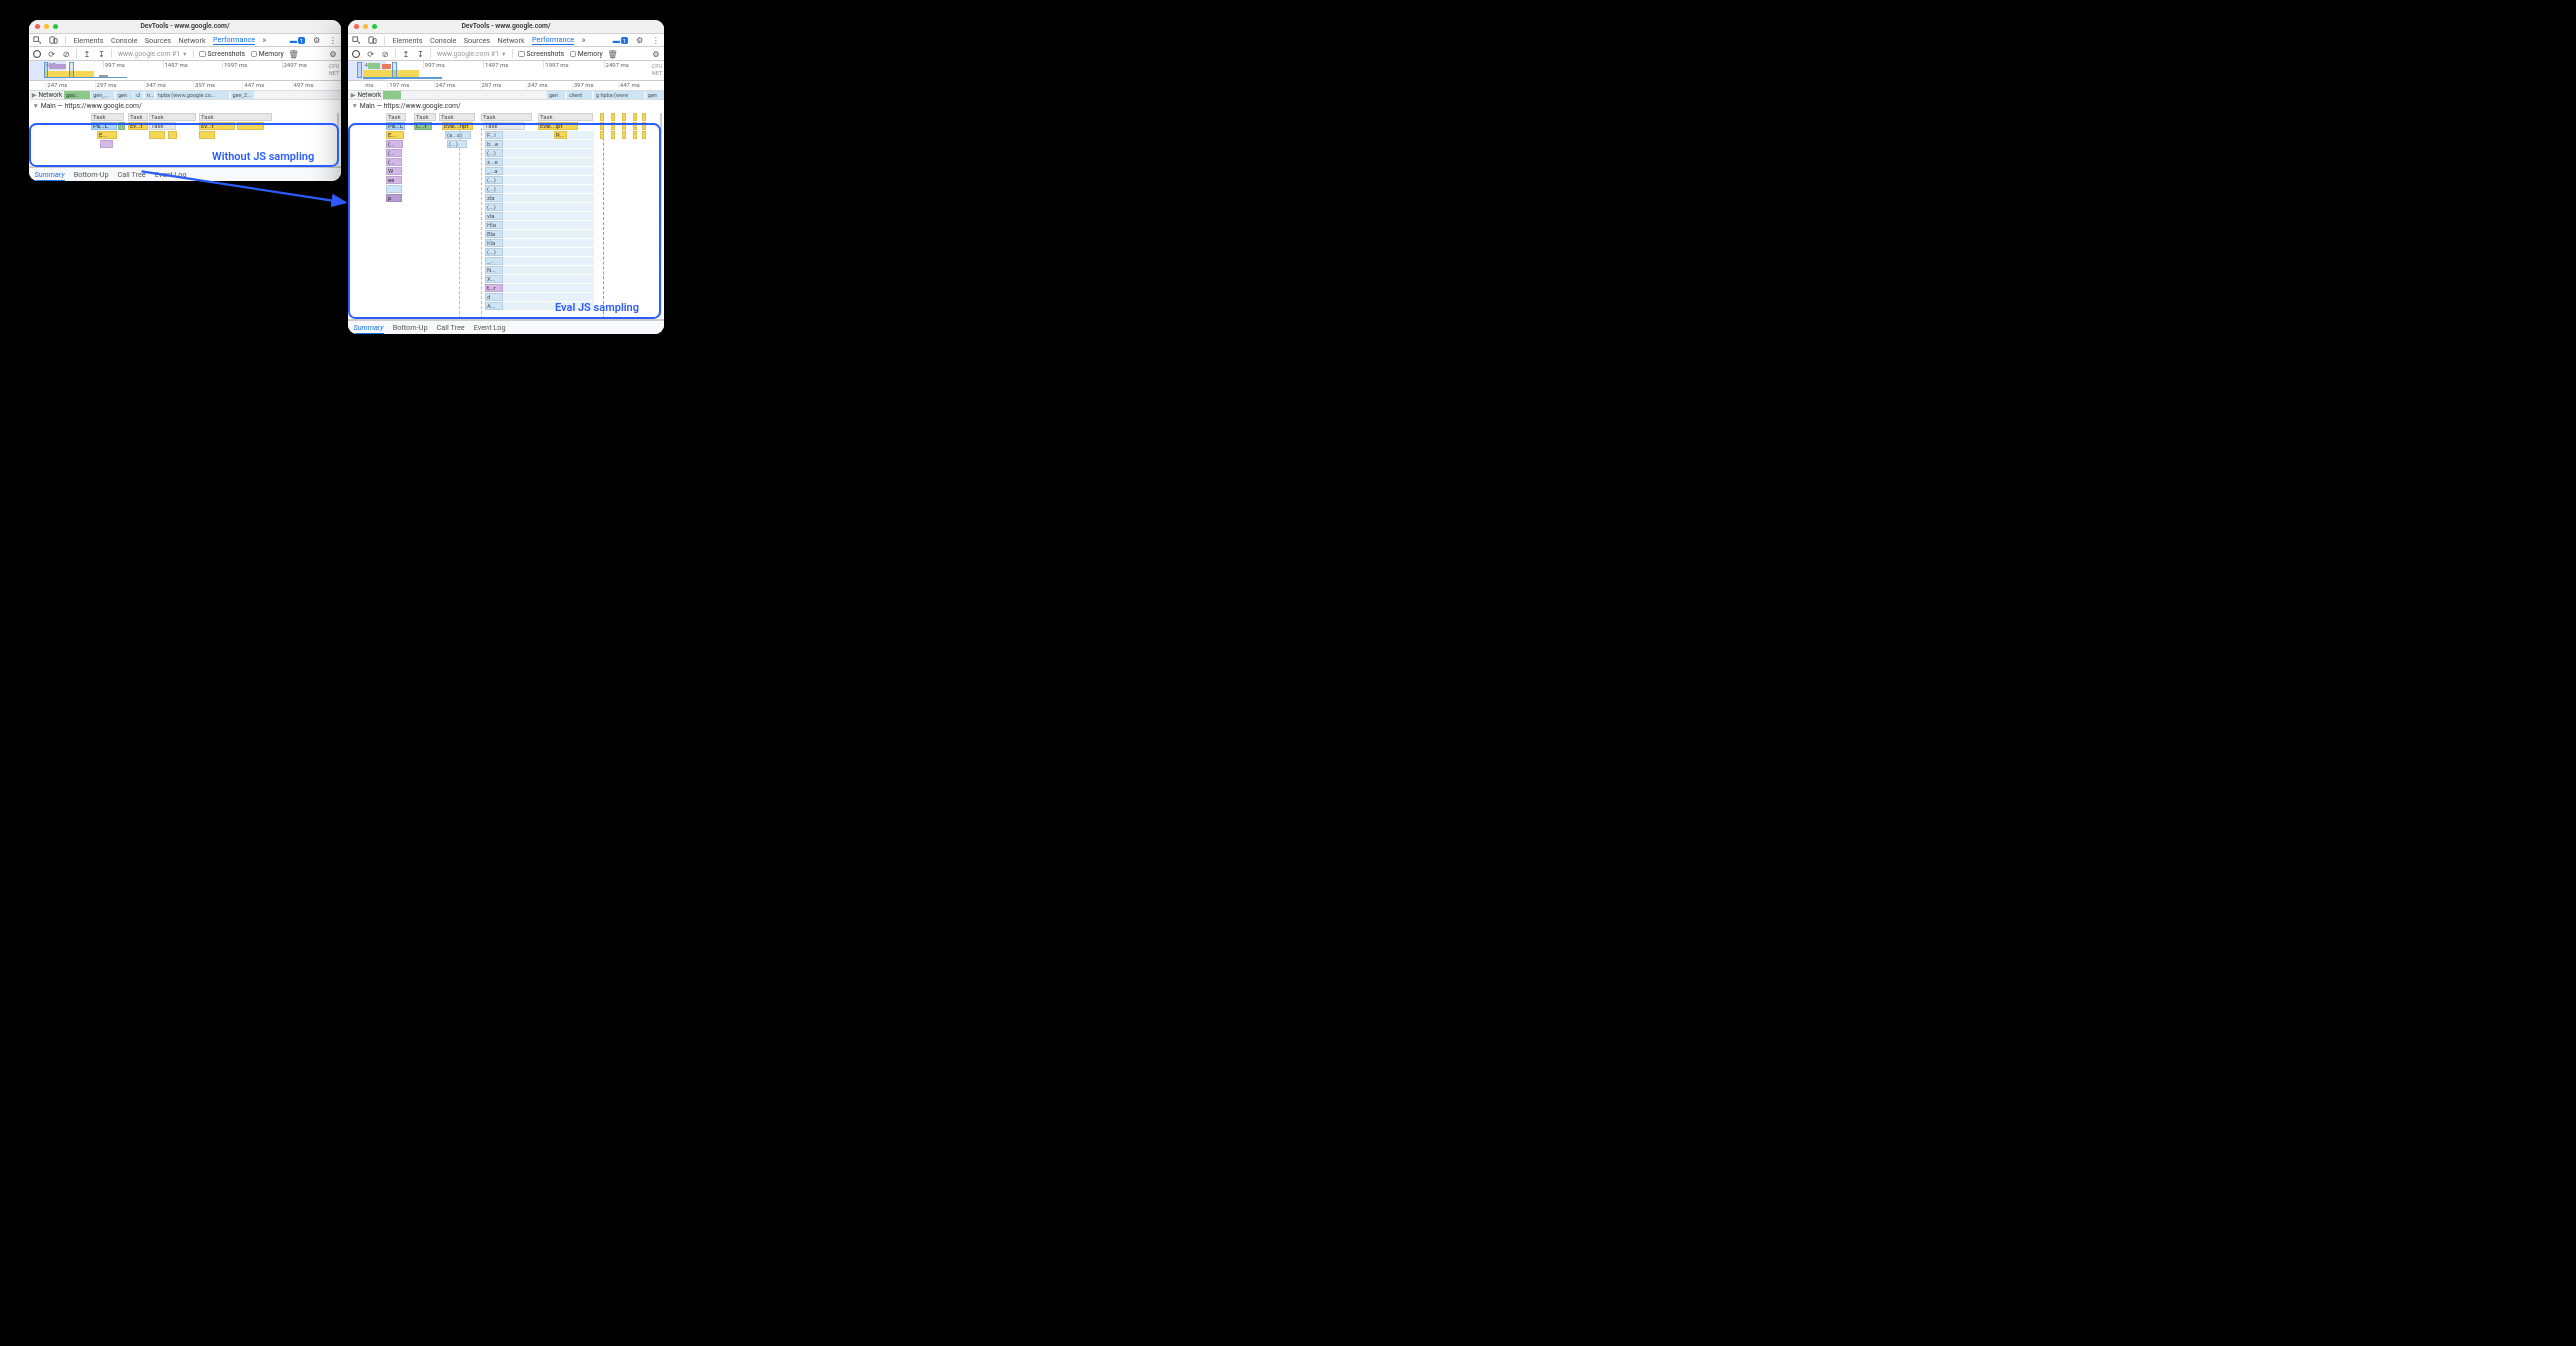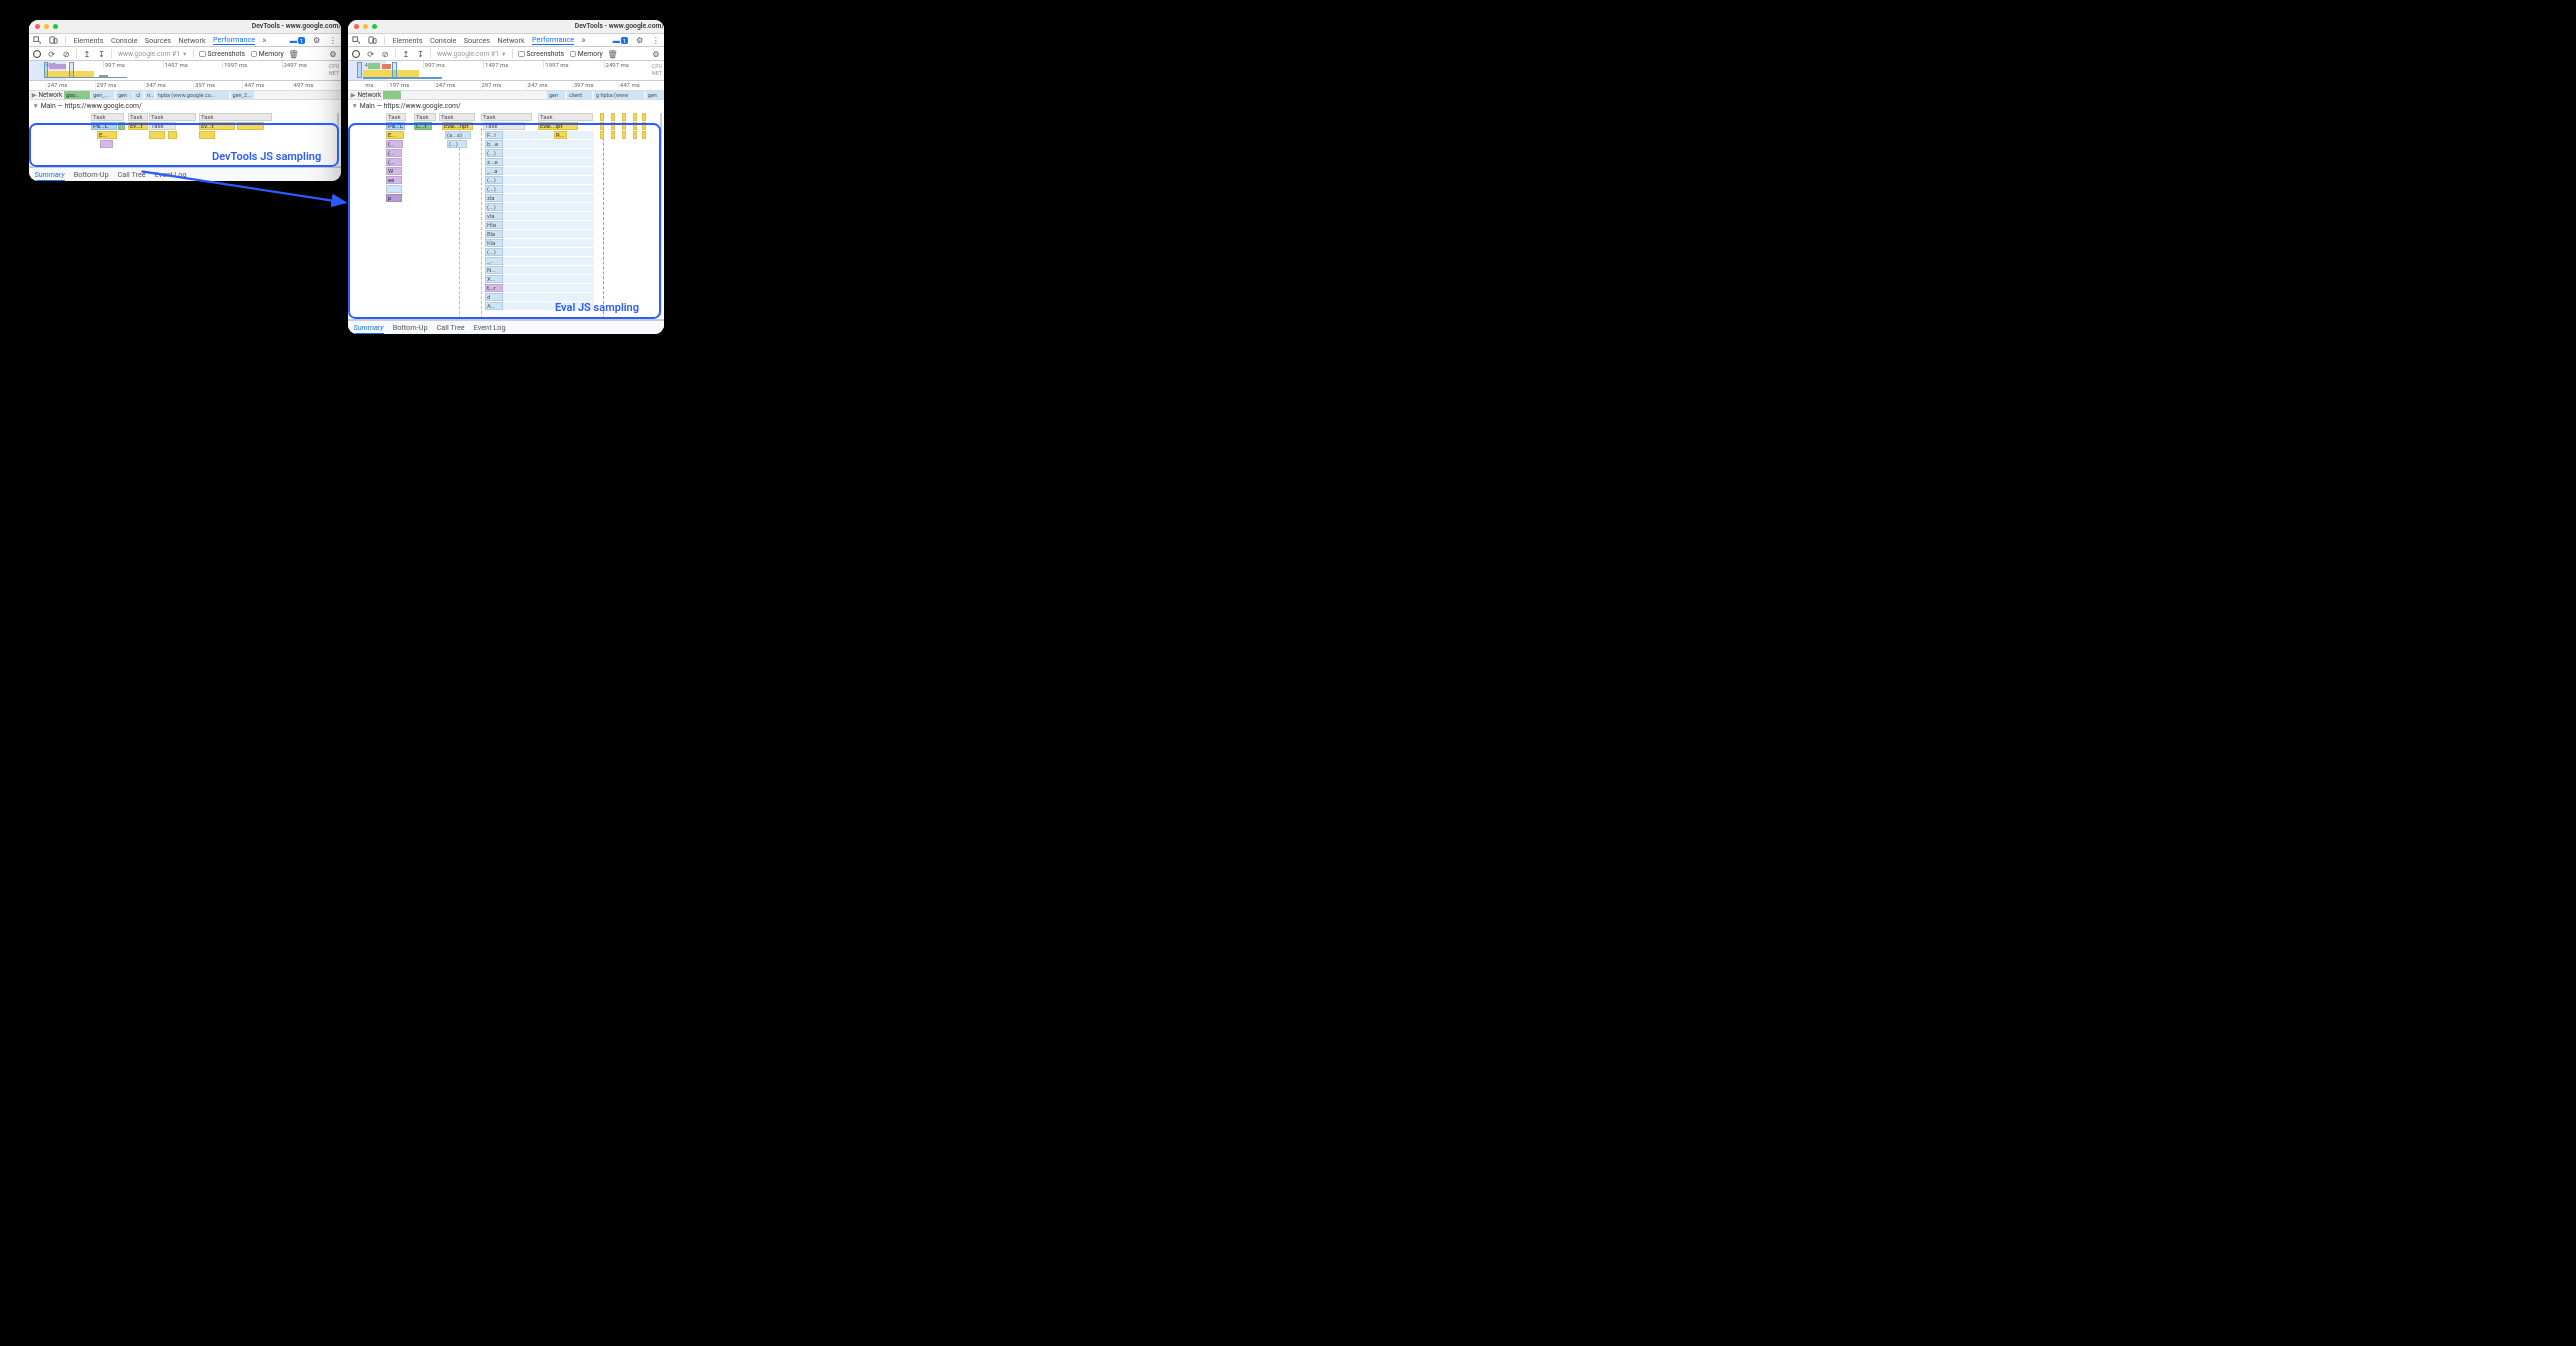--- a/index.html
+++ b/index.html
@@ -32,21 +32,21 @@
     padding: 0 5.5px;
     position: relative;
     border-bottom: 0.9px solid #d0d0d0;
   }
   .traffic { display: flex; gap: 3.6px; }
   .dot { width: 5.5px; height: 5.5px; border-radius: 50%; }
   .dot.red { background: #ff5f57; }
   .dot.yel { background: #febc2e; }
   .dot.grn { background: #28c840; }
   .titletext {
-    position: absolute; left: 0; right: 0; text-align: right;
+    position: absolute; left: 0; right: 0; text-align: center;
     font-size: 6.8px; font-weight: 600; color: #333;
   }
 
   .tabbar {
     height: 13.7px; background: #fff; border-bottom: 0.9px solid #ccc;
     display: flex; align-items: center; padding: 0 3.6px; gap: 7.3px;
     font-size: 7.3px; color: #555;
   }
   .tabbar .ico { width: 9px; height: 9px; display: flex; align-items: center; justify-content: center; font-size: 8.2px; }
   .tab { white-space: nowrap; }
@@ -528,21 +528,21 @@
 
   <div class="bottom-tabs">
     <span class="bt active">Summary</span>
     <span class="bt">Bottom-Up</span>
     <span class="bt">Call Tree</span>
     <span class="bt">Event Log</span>
   </div>
 </div>
 
 <div class="annotation-box" style="left:29px; top:123px; width:310px; height:44px;"></div>
-<div class="annotation-text" style="left:212px; top:150px;">DevTools JS sampling</div>
+<div class="annotation-text" style="left:212px; top:150px;">Without JS sampling</div>
 
 <div class="annotation-box" style="left:348px; top:123px; width:313px; height:196px;"></div>
 <div class="annotation-text" style="left:555px; top:301px;">Eval JS sampling</div>
 
 <svg class="arrow-svg" style="left:137px;top:164px;width:219px;height:46px;" viewBox="0 0 240 50" width="219" height="46">
   <defs>
       <marker id="ah" markerWidth="8" markerHeight="8" refX="6" refY="3" orient="auto">
         <path d="M0,0 L7,3 L0,6 Z" fill="#2a5cff"></path>
       </marker>
     </defs>

